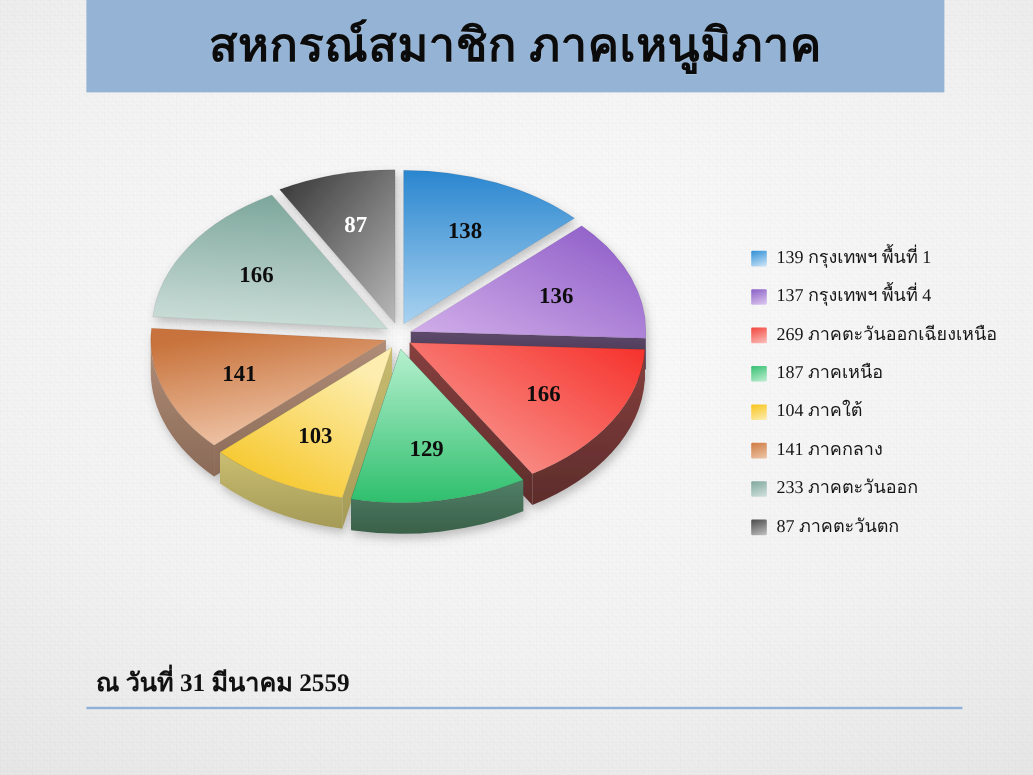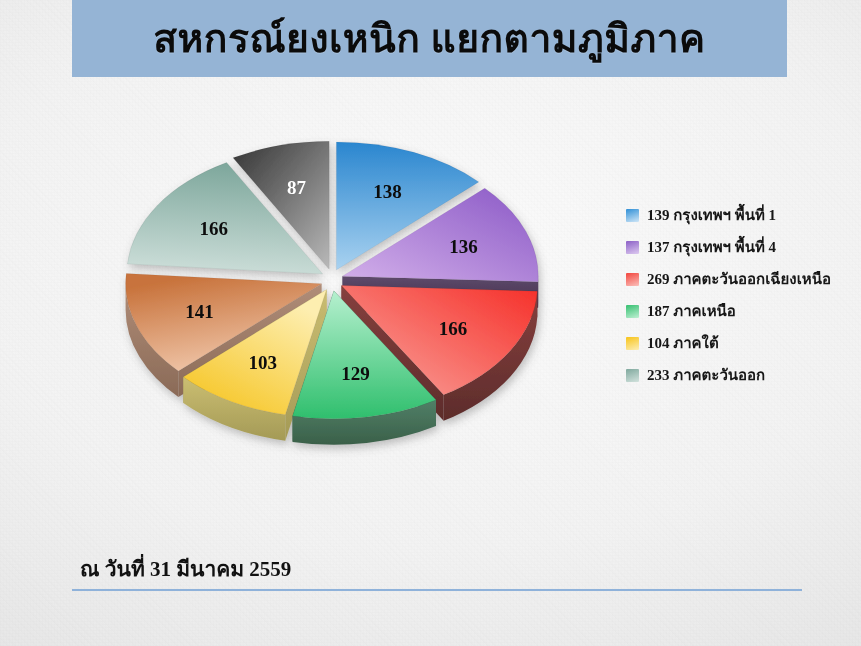--- a/index.html
+++ b/index.html
@@ -79,21 +79,20 @@
   #legend {
     position: absolute;
     left: 626px;
     top: 199px;
     width: 230px;
   }
   .legend-row {
     display: flex;
     align-items: center;
     height: 32px;
-    font-weight: bold;
   }
   .legend-swatch {
     width: 13px;
     height: 13px;
     flex: 0 0 13px;
     margin-right: 8px;
     border-radius: 1px;
   }
   .legend-label {
     font-size: 15px;
@@ -128,21 +127,21 @@
   }
 </style>
 </head>
 <body>
 
 <div id="slide">
 
   <div id="paper-texture"></div>
 
   <div id="title-bar">
-    <div id="title-text">สหกรณ์ยงเหนิก แยกตามภูมิภาค</div>
+    <div id="title-text">สหกรณ์สมาชิก ภาคเหนูมิภาค</div>
   </div>
 
   <div id="chart-area">
     <svg id="pie-svg" width="520" height="380" viewBox="0 0 520 380">
       <defs>
 
         <linearGradient id="g0" x1="0" y1="0" x2="0" y2="1">
           <stop offset="0%" stop-color="#2a86cf"></stop>
             <stop offset="100%" stop-color="#a9d2f0"></stop>
         </linearGradient>
@@ -264,22 +263,30 @@
     </div>
     <div class="legend-row">
       <span class="legend-swatch" style="background:linear-gradient(160deg,#35bf70,#bff0d3)"></span>
       <span class="legend-label">187 ภาคเหนือ</span>
     </div>
     <div class="legend-row">
       <span class="legend-swatch" style="background:linear-gradient(160deg,#f7c318,#fdeeb4)"></span>
       <span class="legend-label">104 ภาคใต้</span>
     </div>
     <div class="legend-row">
+      <span class="legend-swatch" style="background:linear-gradient(160deg,#cf7b43,#edc6a8)"></span>
+      <span class="legend-label">141 ภาคกลาง</span>
+    </div>
+    <div class="legend-row">
       <span class="legend-swatch" style="background:linear-gradient(160deg,#7fa89d,#d2e2dd)"></span>
       <span class="legend-label">233 ภาคตะวันออก</span>
+    </div>
+    <div class="legend-row">
+      <span class="legend-swatch" style="background:linear-gradient(160deg,#4a4a4a,#c2c2c2)"></span>
+      <span class="legend-label">87 ภาคตะวันตก</span>
     </div>
   </div>
 
   <div id="footer">
     <div id="footer-row">
       <span class="footer-text">ณ วันที่ 31 มีนาคม 2559</span>
     </div>
     <div id="footer-rule"></div>
   </div>
 

